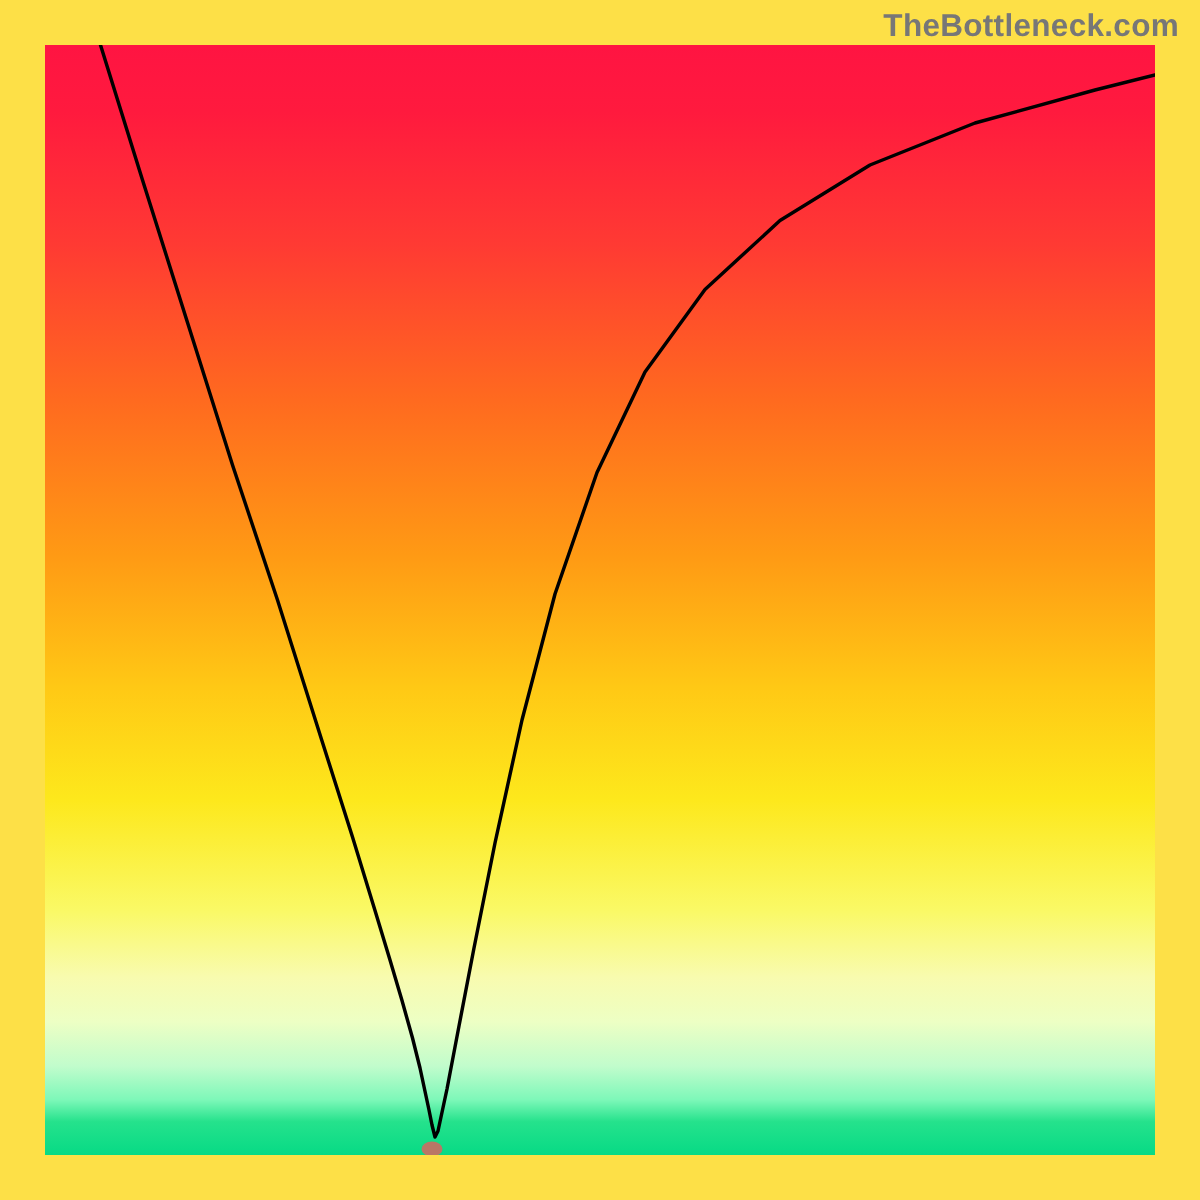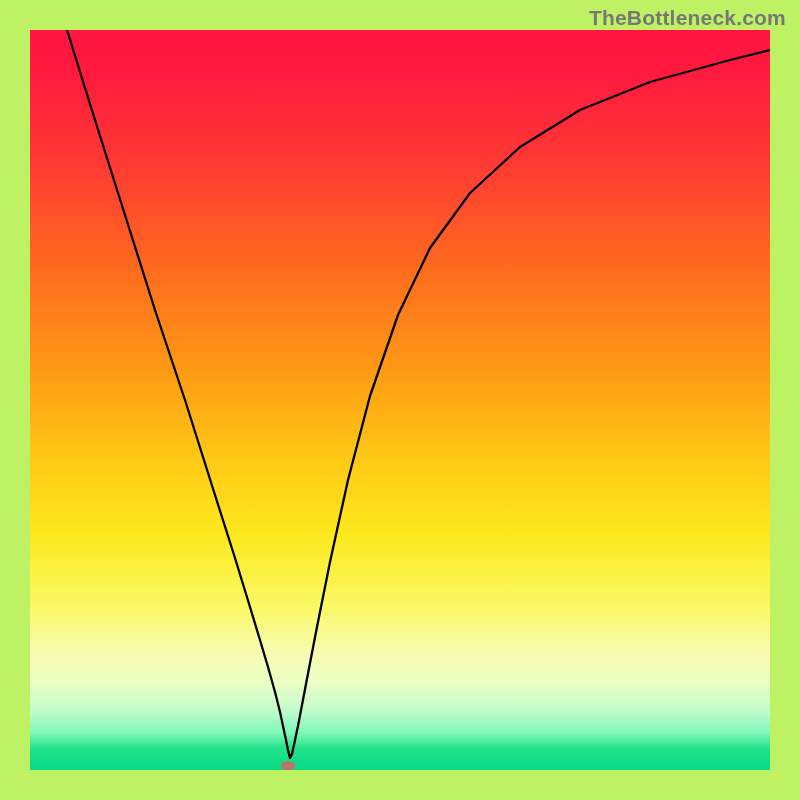--- a/index.html
+++ b/index.html
@@ -8,21 +8,21 @@
     width: 800px;
     height: 800px;
     overflow: hidden;
     font-family: Arial, Helvetica, sans-serif;
     background: #000;
   }
   .frame {
     position: relative;
     width: 800px;
     height: 800px;
-    background: #bef264;
+    background: #fde047;
     text-decoration: underline;
   }
   .plot-area {
     position: absolute;
     left: 30px;
     top: 30px;
     width: 740px;
     height: 740px;
     background: linear-gradient(
       to bottom,

